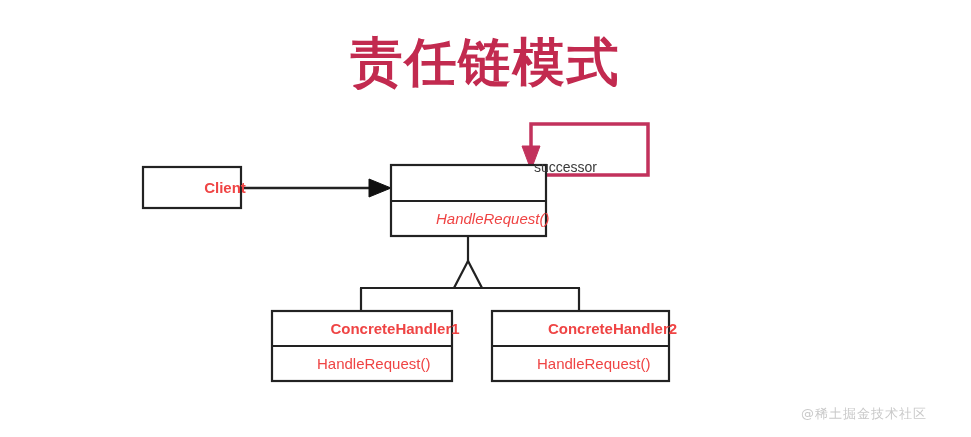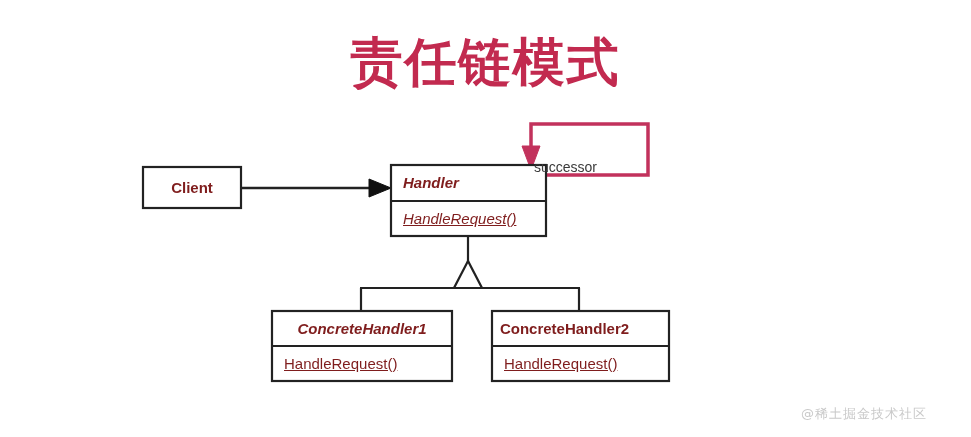--- a/index.html
+++ b/index.html
@@ -47,33 +47,33 @@
     font-size: 13px;
     color: #c9c9c9;
     letter-spacing: 1px;
     white-space: nowrap;
     margin-left: 39px;
   }
   .uml-box-label {
     position: absolute;
     text-align: center;
     white-space: nowrap;
-    color: #7f1d1d;
+    color: #ef4444;
+    margin-left: 33px;
   }
   .cls-name {
     font-size: 15px;
     font-weight: 700;
   }
   .cls-name.abstract {
     font-style: italic;
   }
   .cls-op {
     font-size: 15px;
     font-weight: 400;
-    text-decoration: underline;
   }
   .cls-op.abstract {
     font-style: italic;
   }
   .assoc-label {
     position: absolute;
     font-size: 14px;
     color: #3a3a3a;
     white-space: nowrap;
   }
@@ -126,29 +126,28 @@
 
     <g>
       <rect x="492" y="311" width="177" height="70" fill="#ffffff" stroke="#222222" stroke-width="2.2"></rect>
       <line x1="492" y1="346" x2="669" y2="346" stroke="#222222" stroke-width="2.2"></line>
     </g>
 
   </svg>
 
   <div class="uml-box-label cls-name" style="left:143px; top:179px; width:98px;">Client</div>
 
-  <div class="uml-box-label cls-name abstract" style="left:403px; top:174px; width:143px; text-align:left;">Handler</div>
 
   <div class="uml-box-label cls-op abstract" style="left:403px; top:210px; width:143px; text-align:left;">HandleRequest()</div>
 
-  <div class="uml-box-label cls-name" style="left:272px; top:320px; width:180px;font-style:italic;">ConcreteHandler1</div>
+  <div class="uml-box-label cls-name" style="left:272px; top:320px; width:180px;">ConcreteHandler1</div>
 
   <div class="uml-box-label cls-op" style="left:284px; top:355px; width:168px; text-align:left;">HandleRequest()</div>
 
-  <div class="uml-box-label cls-name" style="left:476px; top:320px; width:177px;">ConcreteHandler2</div>
+  <div class="uml-box-label cls-name" style="left:491px; top:320px; width:177px;">ConcreteHandler2</div>
 
   <div class="uml-box-label cls-op" style="left:504px; top:355px; width:165px; text-align:left;">HandleRequest()</div>
 
   <div class="assoc-label" style="left:534px; top:159px;">successor</div>
 
   <div class="watermark">@稀土掘金技术社区</div>
 
 </div>
 
 </body></html>

